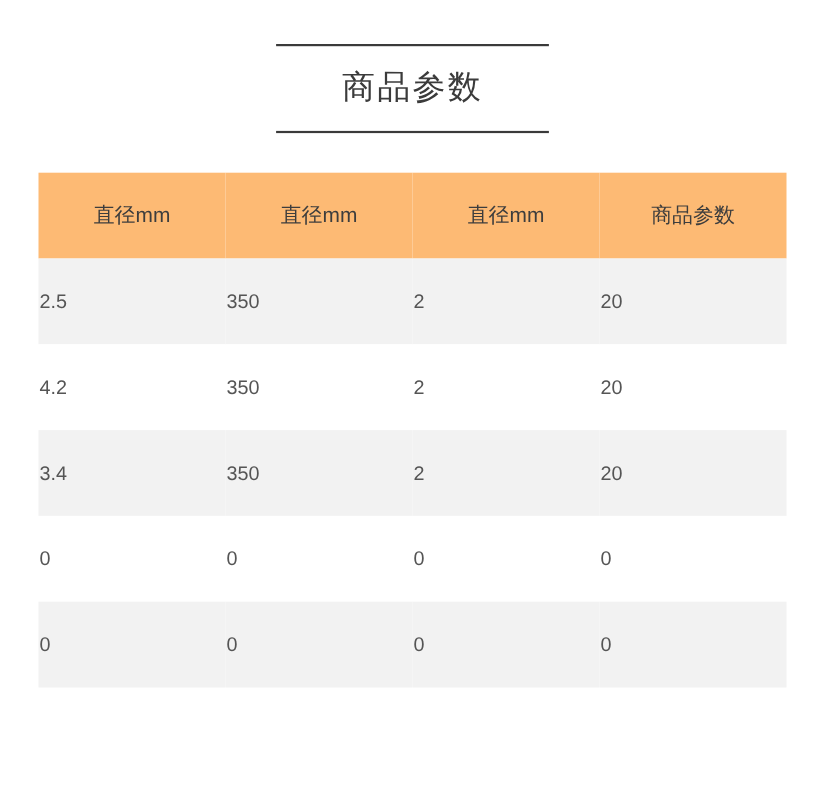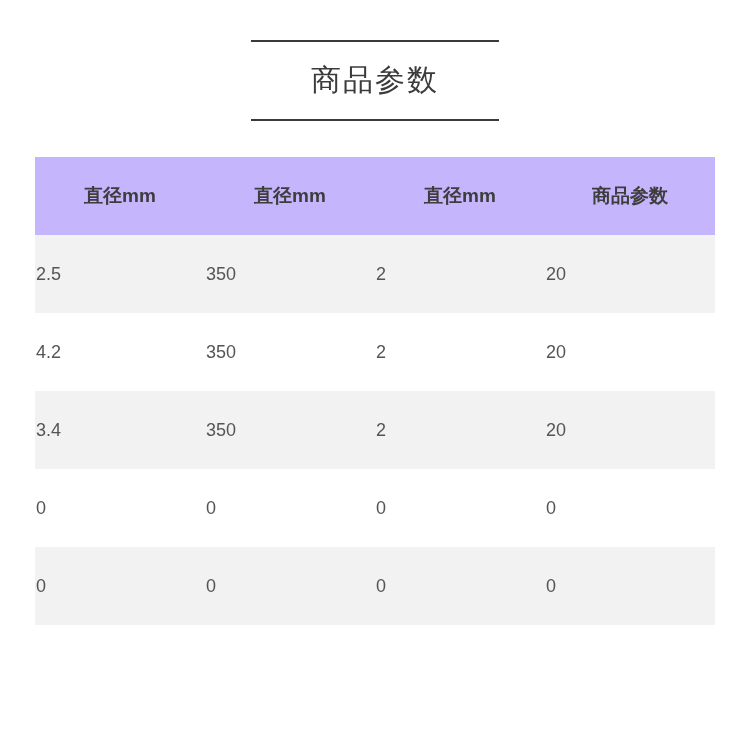--- a/index.html
+++ b/index.html
@@ -43,27 +43,27 @@
     margin-top: 36px;
     width: 750px;
   }
   .param-table {
     width: 680px;
     margin: 0 auto;
     border-collapse: collapse;
     table-layout: fixed;
   }
   .param-table th {
-    font-weight: 700;
+    font-weight: 400;
     font-size: 19px;
     color: #3d3d3d;
     height: 76px;
     vertical-align: middle;
     text-align: center;
-    background: #c4b5fd;
+    background: #fdba74;
   }
   .param-table td {
     font-size: 18px;
     color: #555555;
     height: 76px;
     vertical-align: middle;
     text-align: left;
   }
   .param-table tbody tr:nth-child(odd) td {
     background: #f2f2f2;

